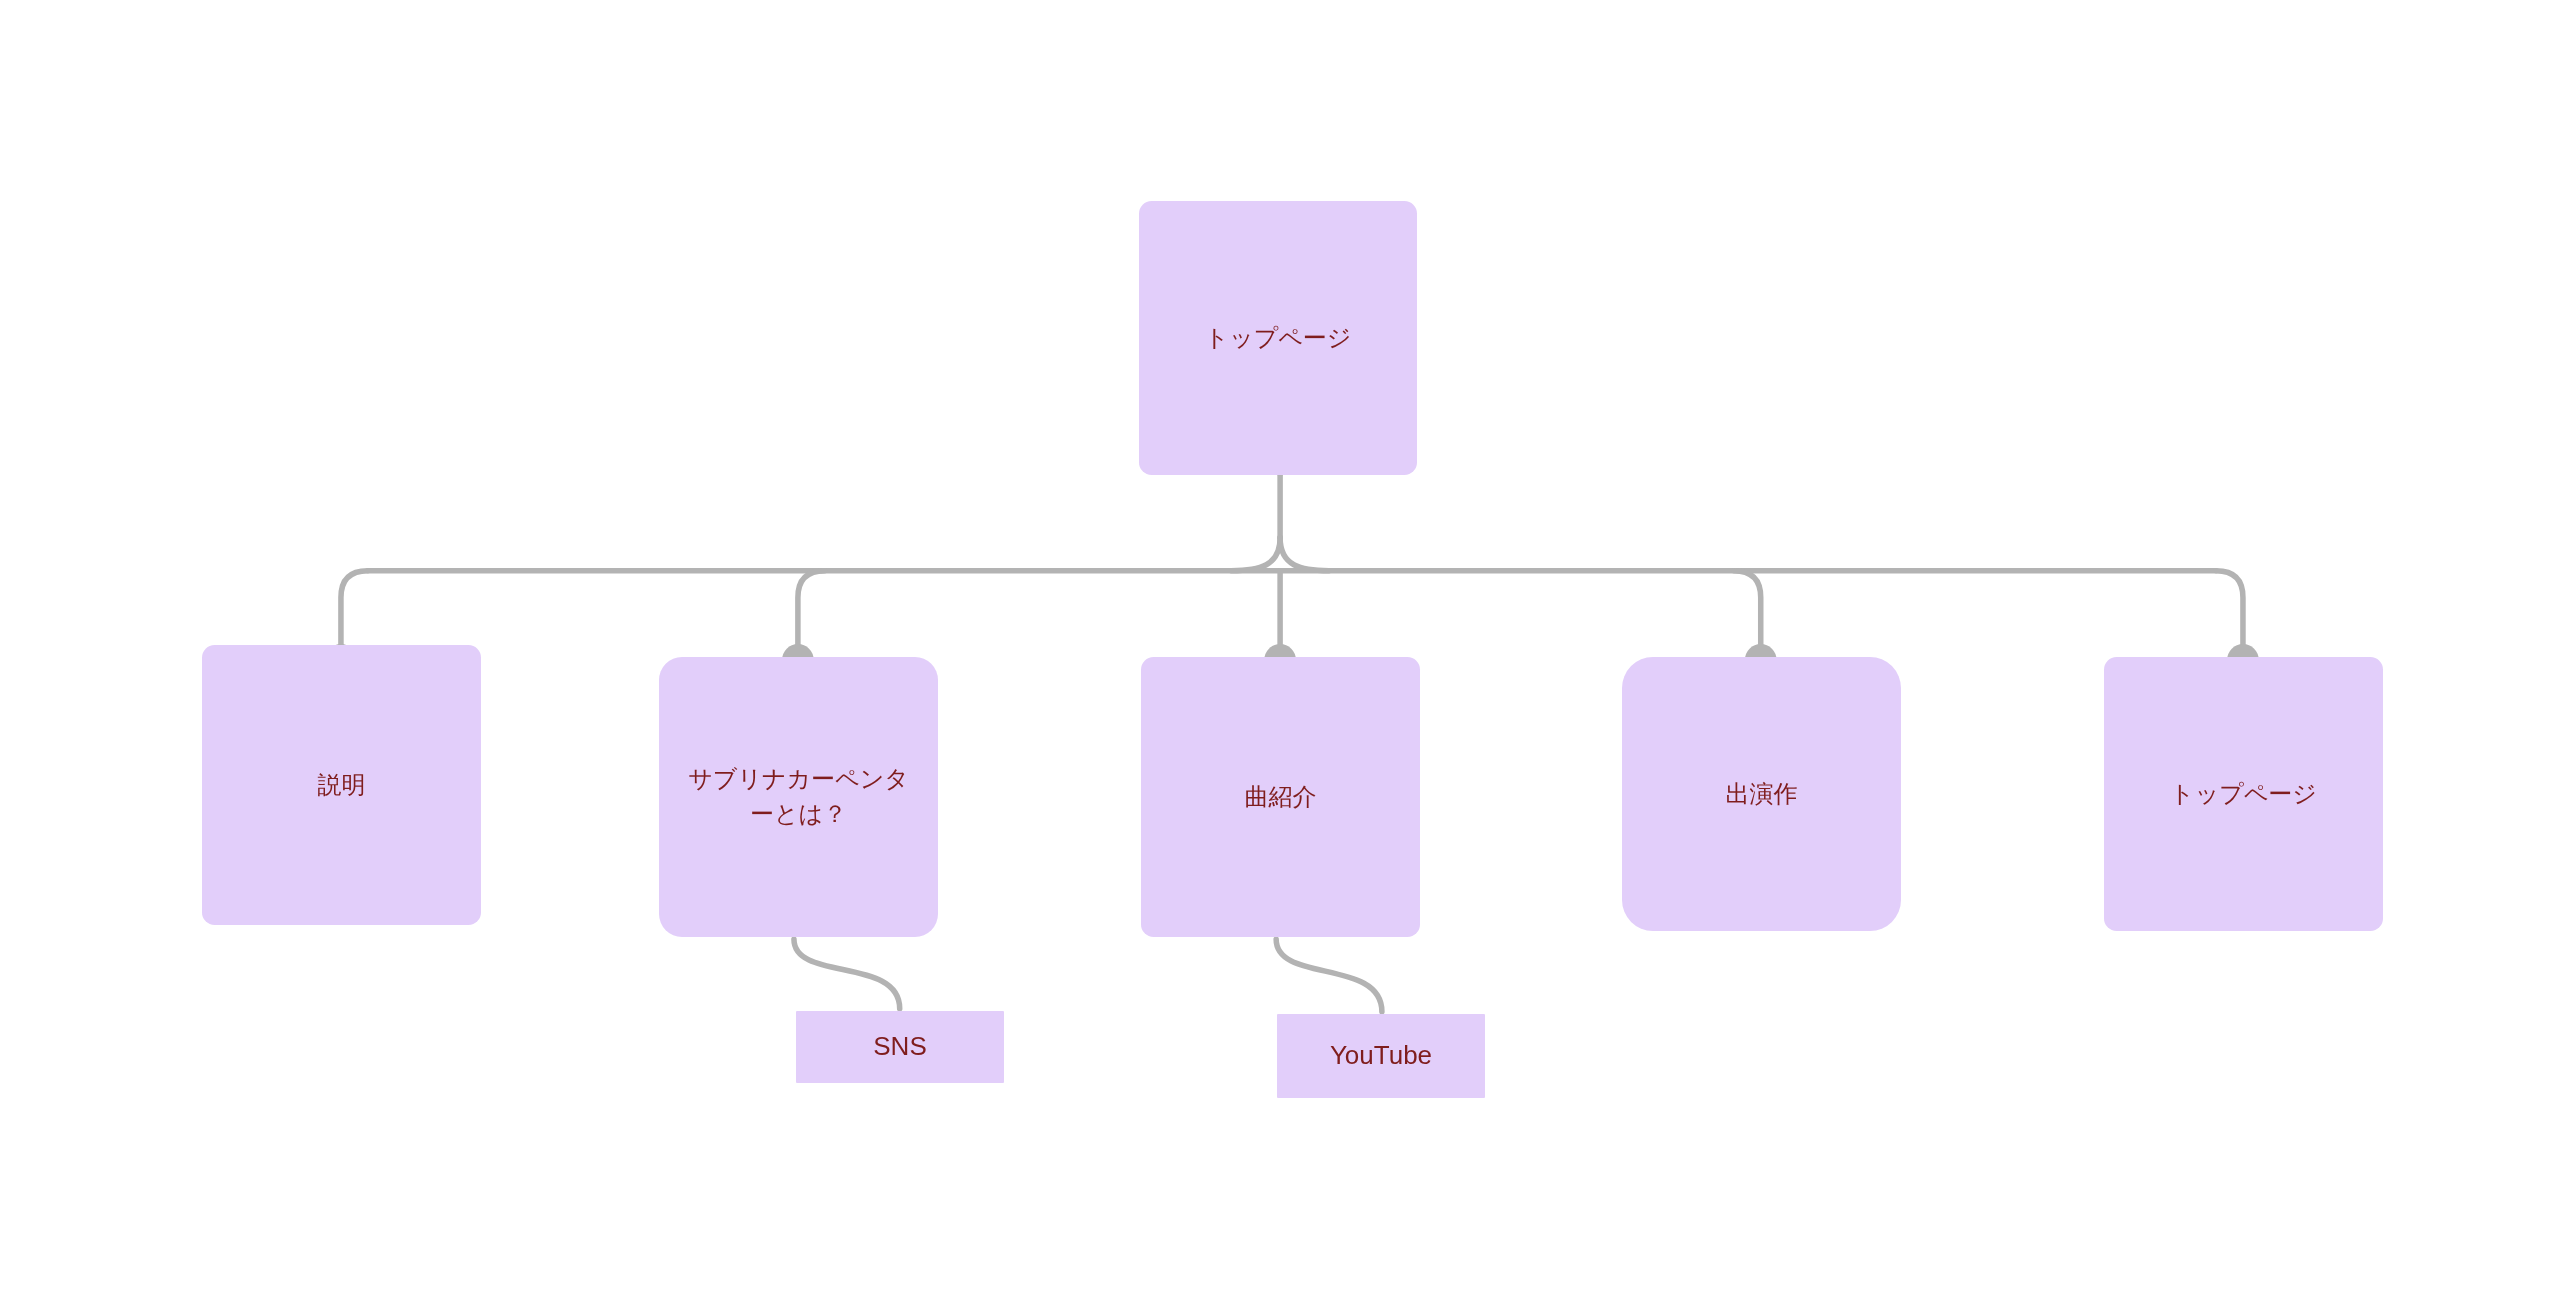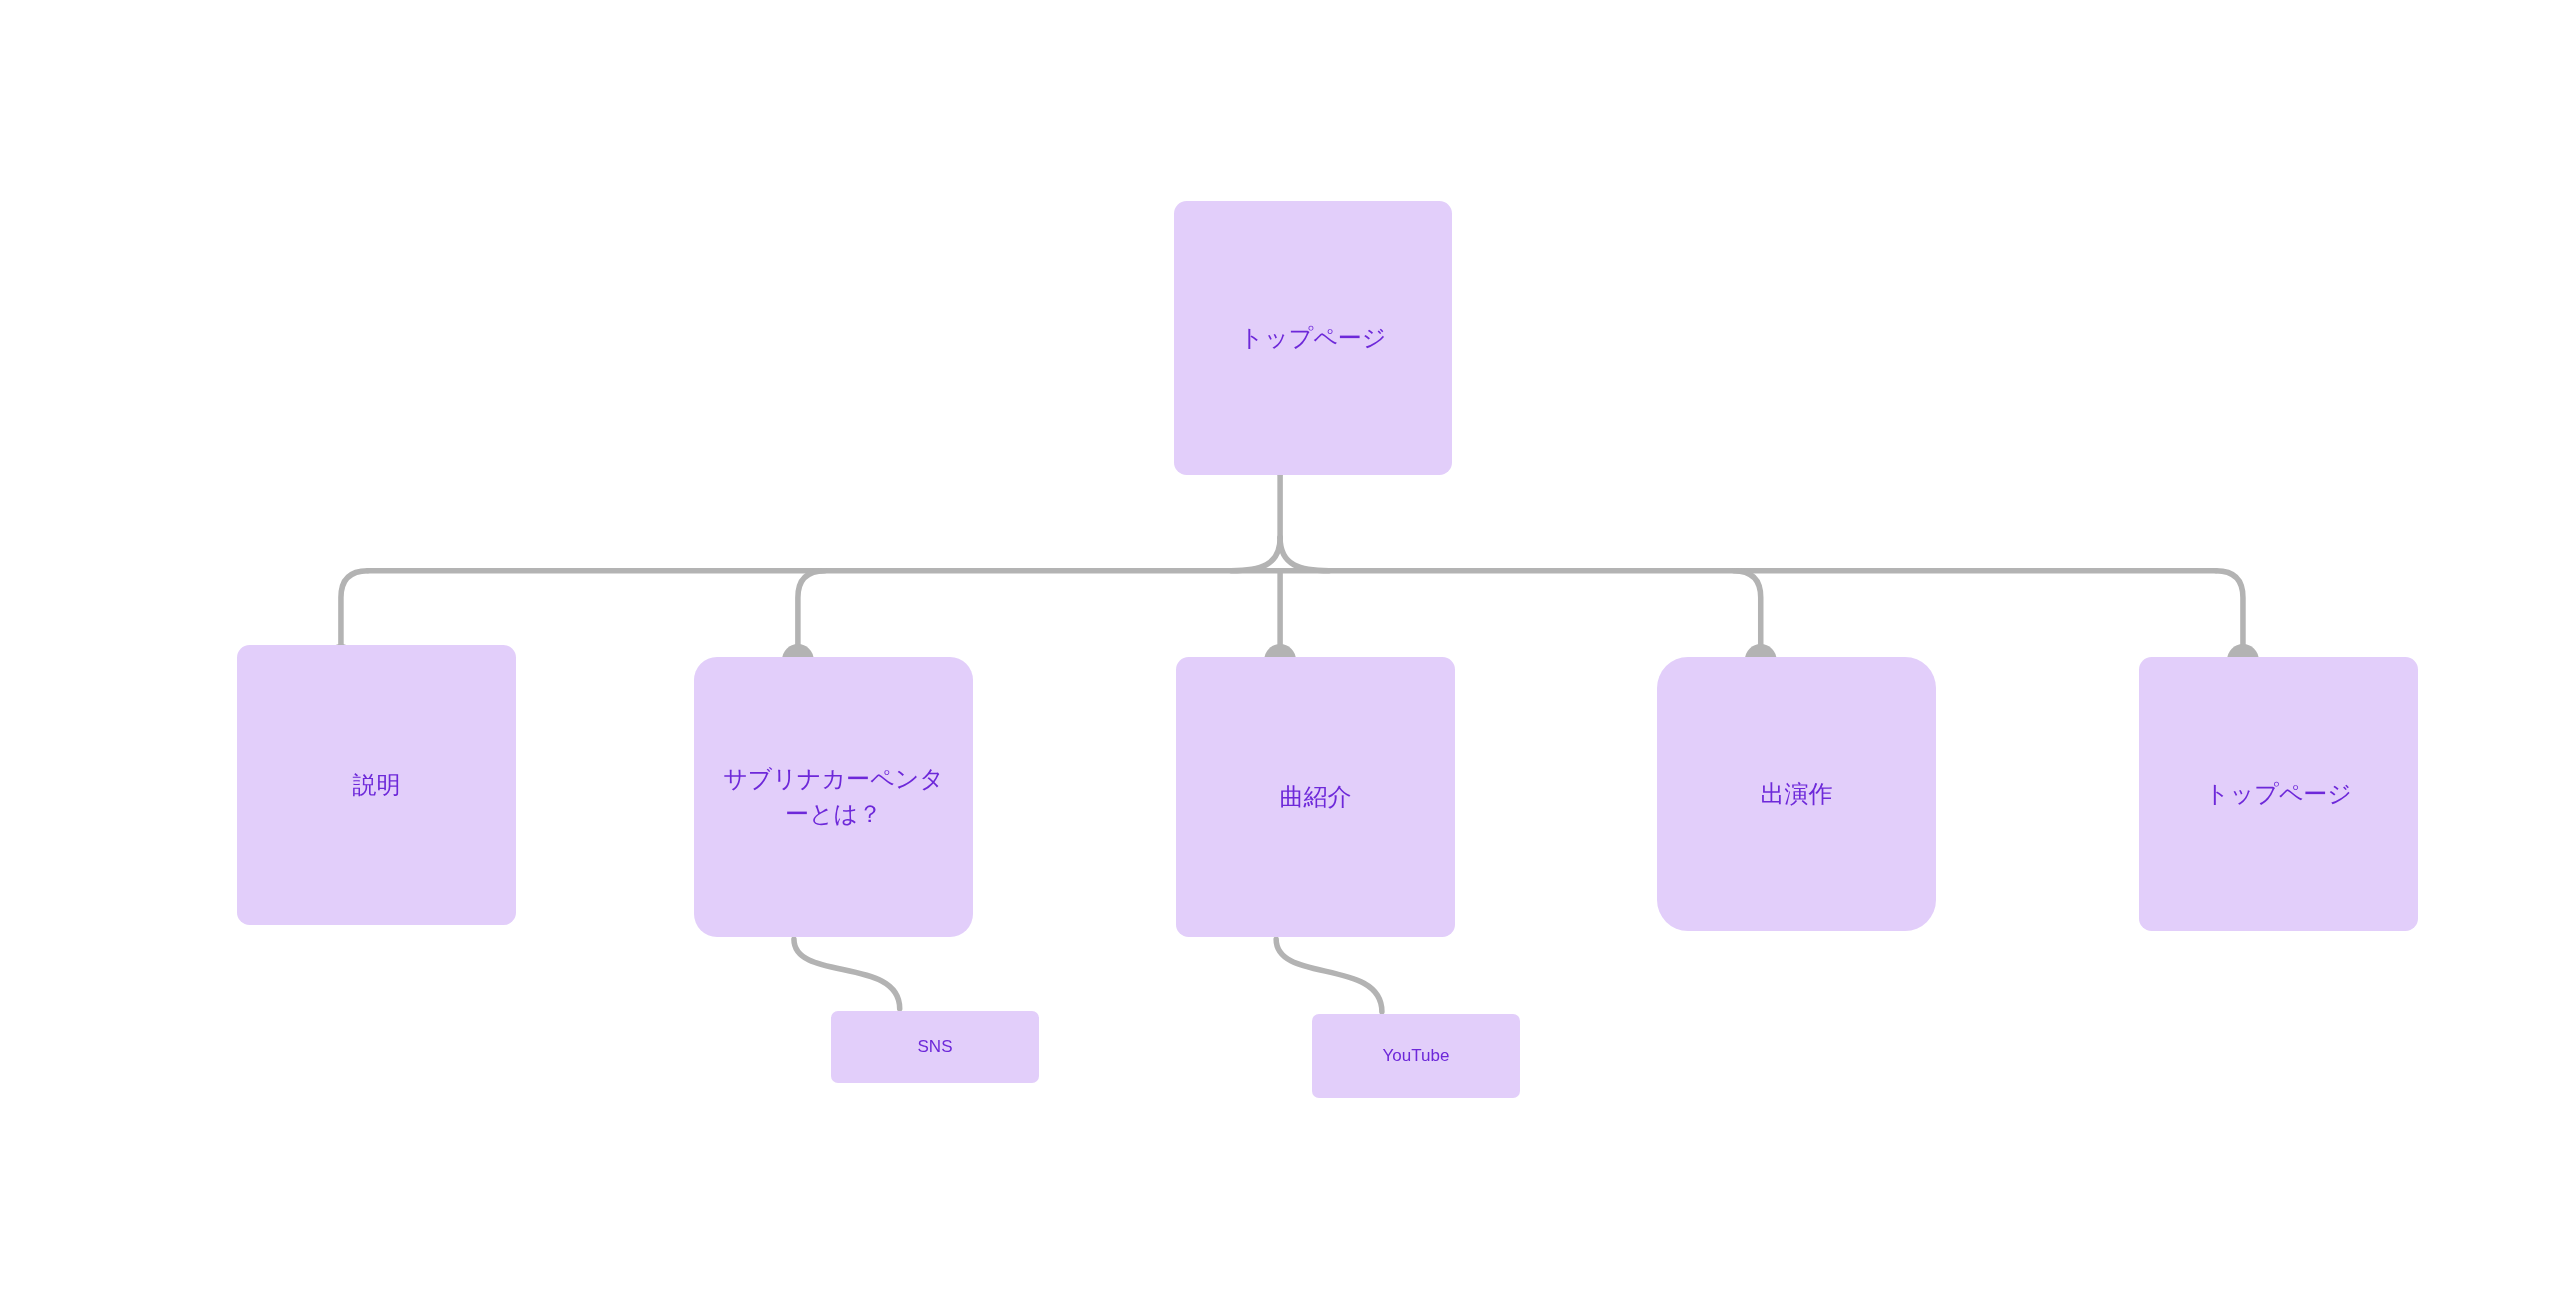--- a/index.html
+++ b/index.html
@@ -28,28 +28,27 @@
   }
   .node {
     position: absolute;
     box-sizing: border-box;
     display: flex;
     align-items: center;
     justify-content: center;
     text-align: center;
     border-radius: 12.6px;
     background: #e2cefa;
-    color: #6d28d9;
+    color: #7f1d1d;
     line-height: 1.45;
     padding: 0 20.5px;
-    margin-left: 35px;
   }
   .node.root       { font-size: 24px; }
   .node.level1     { font-size: 24px; }
-  .node.leaf       { font-size: 17px; border-radius: 7px; padding: 0 11px; }
+  .node.leaf       { font-size: 26px; border-radius: 1px; padding: 0 11px; }
   .node-label {
     display: block;
     width: 100%;
     word-break: break-word;
   }
 </style>
 </head>
 <body>
 
 <div id="canvas">

